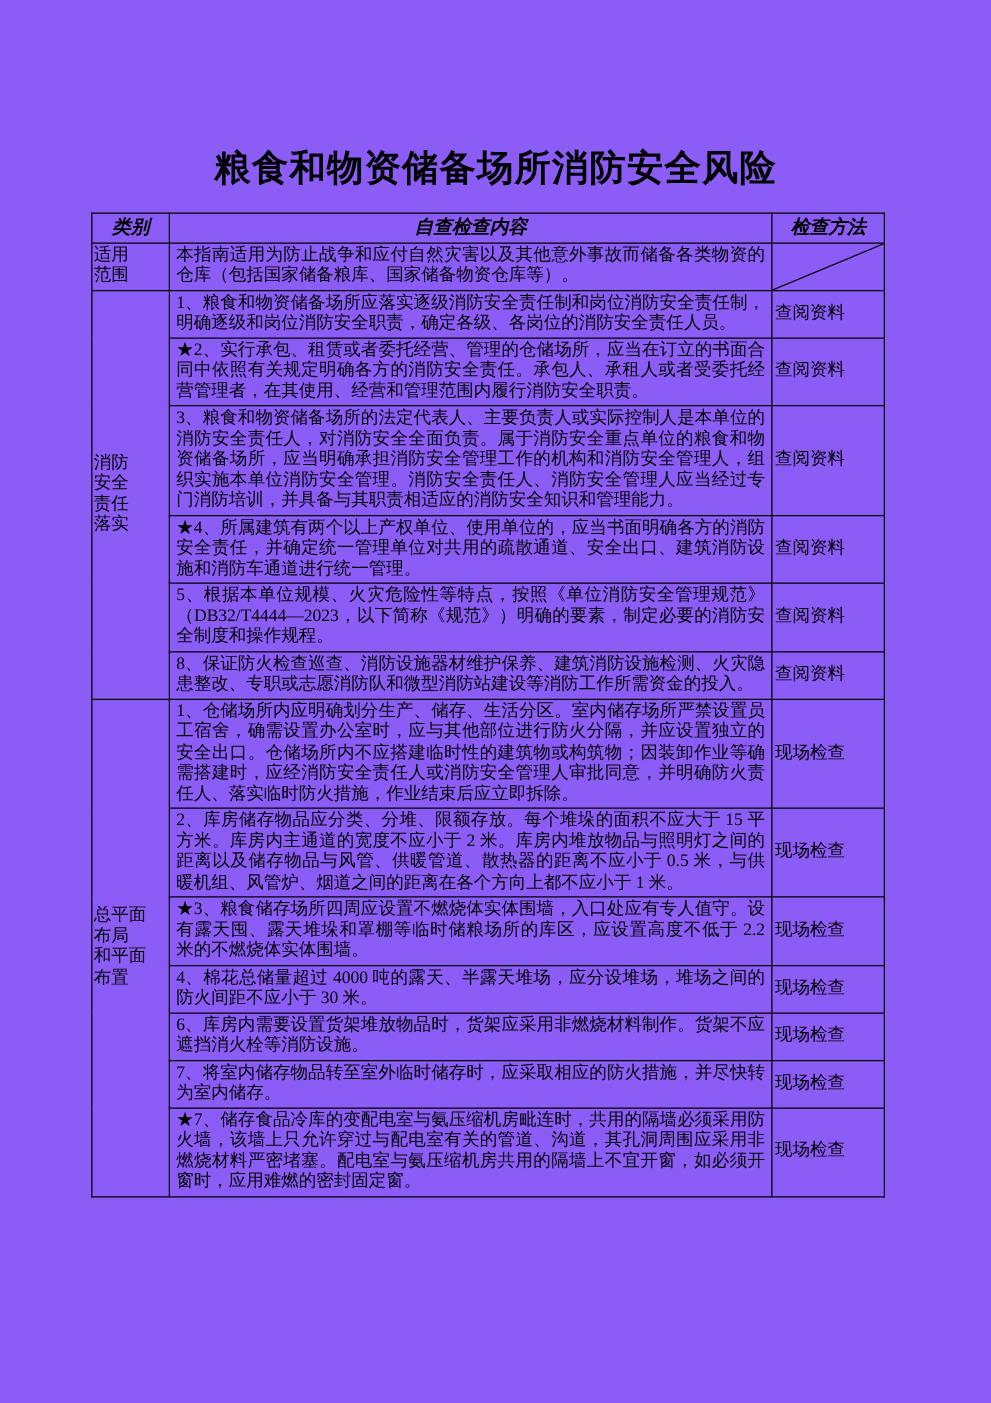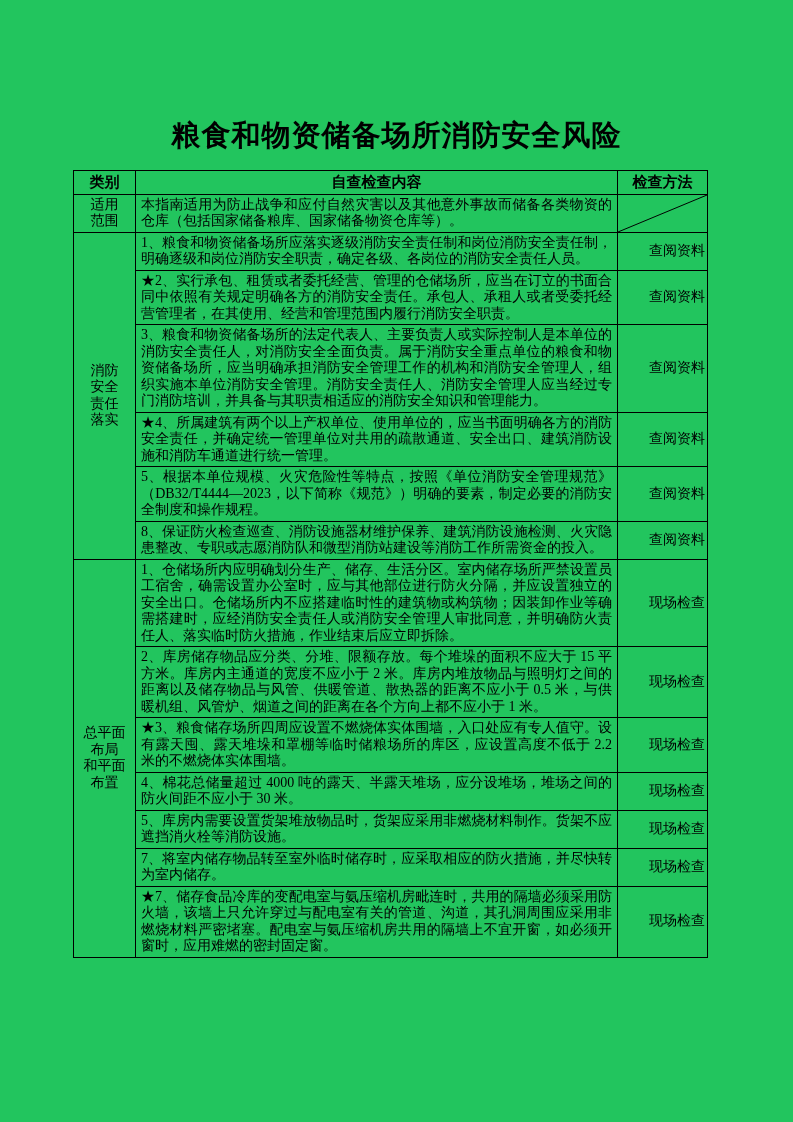--- a/index.html
+++ b/index.html
@@ -1,19 +1,19 @@
 <!DOCTYPE html>
 <html lang="zh"><head>
 <meta charset="utf-8">
 <style>
   html, body { margin: 0; padding: 0; background: #ffffff; }
   .page {
     width: 793px;
     height: 1122px;
-    background: #22c55e;
+    background: #8b5cf6;
     color: #000;
     font-family: "Liberation Serif", "DejaVu Serif", serif;
     position: relative;
     box-sizing: border-box;
     padding-top: 112px;
     overflow: hidden;
   }
   .doc-title {
     text-align: center;
     font-size: 29px;
@@ -33,35 +33,35 @@
     box-sizing: border-box;
     font-size: 14px;
     line-height: 16.5px;
     vertical-align: middle;
   }
   .guide-table th {
     font-size: 15px;
     font-weight: bold;
     text-align: center;
     padding: 3px 2px;
+    font-style: italic;
   }
   .col-cat    { width: 62px; }
   .col-body   { width: 482px; }
   .col-method { width: 90px; }
   td.cat {
-    text-align: center;
     white-space: pre-line;
     padding: 2px 1px;
   }
   td.content {
     text-align: justify;
     padding: 2px 5px;
   }
   td.method {
-    text-align: right;
+    text-align: left;
     padding: 2px 2px;
   }
   td.diag {
     position: relative;
     padding: 0;
   }
   td.diag svg {
     position: absolute;
     top: 0; left: 0;
     width: 100%; height: 100%;
@@ -145,21 +145,21 @@
     </tr>
     <tr>
       <td class="content">★3、粮食储存场所四周应设置不燃烧体实体围墙，入口处应有专人值守。设有露天囤、露天堆垛和罩棚等临时储粮场所的库区，应设置高度不低于 2.2 米的不燃烧体实体围墙。</td>
       <td class="method">现场检查</td>
     </tr>
     <tr>
       <td class="content">4、棉花总储量超过 4000 吨的露天、半露天堆场，应分设堆场，堆场之间的防火间距不应小于 30 米。</td>
       <td class="method">现场检查</td>
     </tr>
     <tr>
-      <td class="content">5、库房内需要设置货架堆放物品时，货架应采用非燃烧材料制作。货架不应遮挡消火栓等消防设施。</td>
+      <td class="content">6、库房内需要设置货架堆放物品时，货架应采用非燃烧材料制作。货架不应遮挡消火栓等消防设施。</td>
       <td class="method">现场检查</td>
     </tr>
     <tr>
       <td class="content">7、将室内储存物品转至室外临时储存时，应采取相应的防火措施，并尽快转为室内储存。</td>
       <td class="method">现场检查</td>
     </tr>
     <tr>
       <td class="content">★7、储存食品冷库的变配电室与氨压缩机房毗连时，共用的隔墙必须采用防火墙，该墙上只允许穿过与配电室有关的管道、沟道，其孔洞周围应采用非燃烧材料严密堵塞。配电室与氨压缩机房共用的隔墙上不宜开窗，如必须开窗时，应用难燃的密封固定窗。</td>
       <td class="method">现场检查</td>
     </tr>

